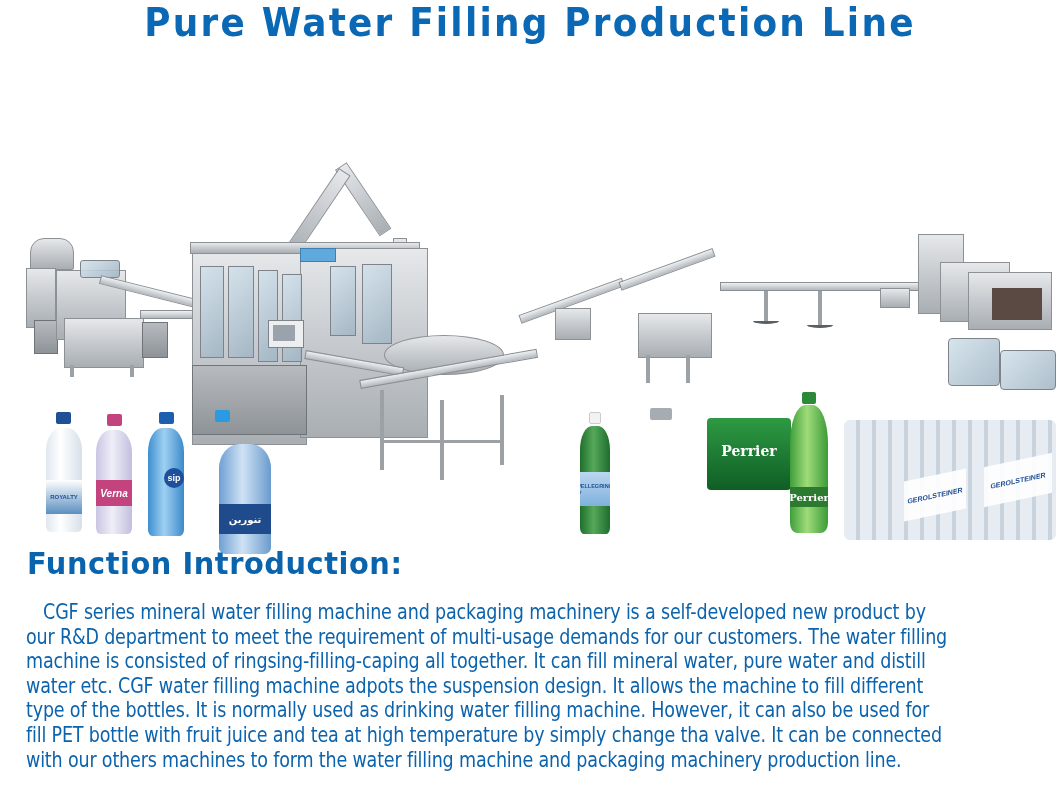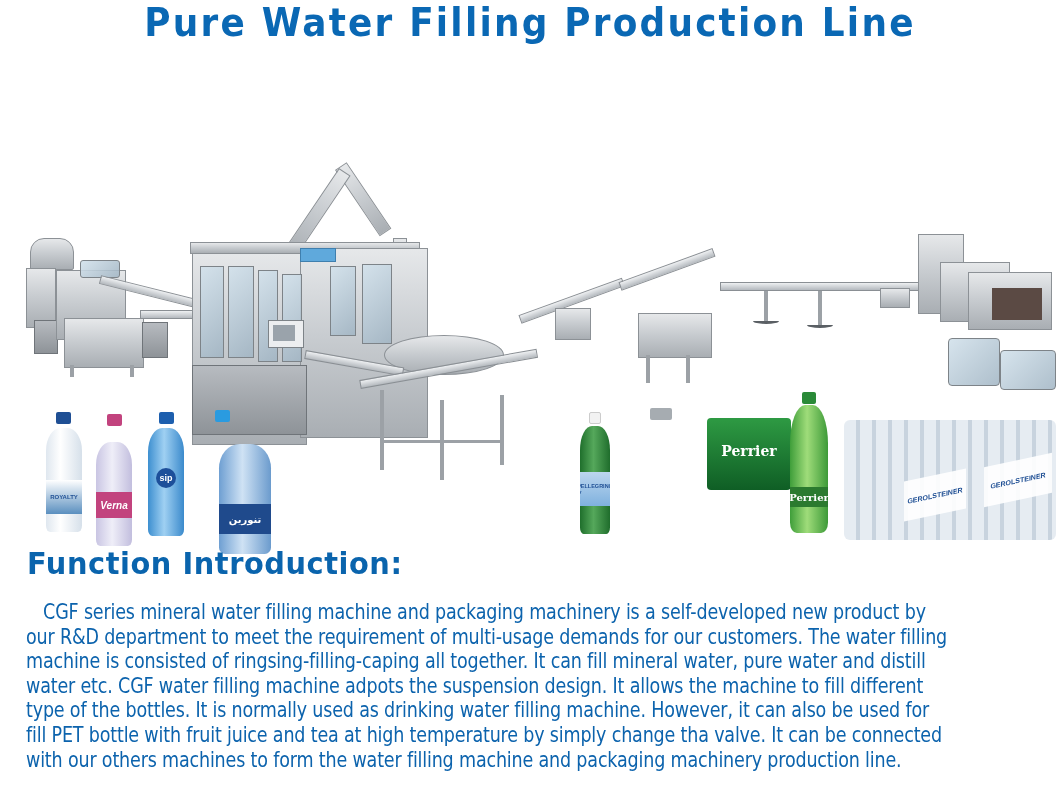--- a/index.html
+++ b/index.html
@@ -117,27 +117,27 @@
     <div class="abs" style="left:992px; top:138px; width:50px; height:32px; background:#5b4a44;"></div>
     <div class="abs glass" style="left:948px; top:188px; width:52px; height:48px; border-radius:4px;"></div>
     <div class="abs glass" style="left:1000px; top:200px; width:56px; height:40px; border-radius:4px;"></div>
   </div>
 
   <div class="bottle" style="left:46px; top:278px; width:36px; height:104px; background:linear-gradient(90deg,#dfe7ef,#ffffff 40%,#d6e0ea);">
     <div class="label" style="top:52px; height:34px; background:linear-gradient(180deg,#ffffff,#5a8fbf); font-size:6px; color:#1f4f94;">ROYALTY</div>
   </div>
   <div class="abs" style="left:56px; top:262px; width:15px; height:12px; background:#1f4f94; border-radius:2px;"></div>
 
-  <div class="bottle" style="left:96px; top:292px; width:36px; height:104px; background:linear-gradient(90deg,#c9c5e3,#efeef8 45%,#c2bede);">
+  <div class="bottle" style="left:96px; top:280px; width:36px; height:104px; background:linear-gradient(90deg,#c9c5e3,#efeef8 45%,#c2bede);">
     <div class="label" style="top:50px; height:26px; background:#c2437e; font-size:10px; color:#ffffff; font-style:italic;">Verna</div>
   </div>
   <div class="abs" style="left:107px; top:264px; width:15px; height:12px; background:#c2437e; border-radius:2px;"></div>
 
   <div class="bottle" style="left:148px; top:278px; width:36px; height:108px; background:linear-gradient(90deg,#3d8fd0,#9fd0f2 45%,#3b8acc);">
-    <div class="label" style="top:38px; height:24px; justify-content:flex-start; padding-left:8px;">
+    <div class="label" style="top:38px; height:24px; justify-content:flex-end; padding-left:8px;">
       <span style="display:inline-block; width:20px; height:20px; border-radius:50%; background:#1d4f9a; color:#fff; font-size:9px; line-height:20px; text-align:center;">sip</span>
     </div>
   </div>
   <div class="abs" style="left:159px; top:262px; width:15px; height:12px; background:#1d5fae; border-radius:2px;"></div>
 
   <div class="bottle" style="left:219px; top:278px; width:52px; height:110px; background:linear-gradient(90deg,#6e9fd2,#cfe2f4 45%,#6b9bcd);margin-top:16px;">
     <div class="label" style="top:60px; height:30px; background:#1f4a8c; color:#fff; font-size:10px;">تنورين</div>
   </div>
   <div class="abs" style="left:215px; top:260px; width:15px; height:12px; background:#2a9be0; border-radius:2px;"></div>
 

